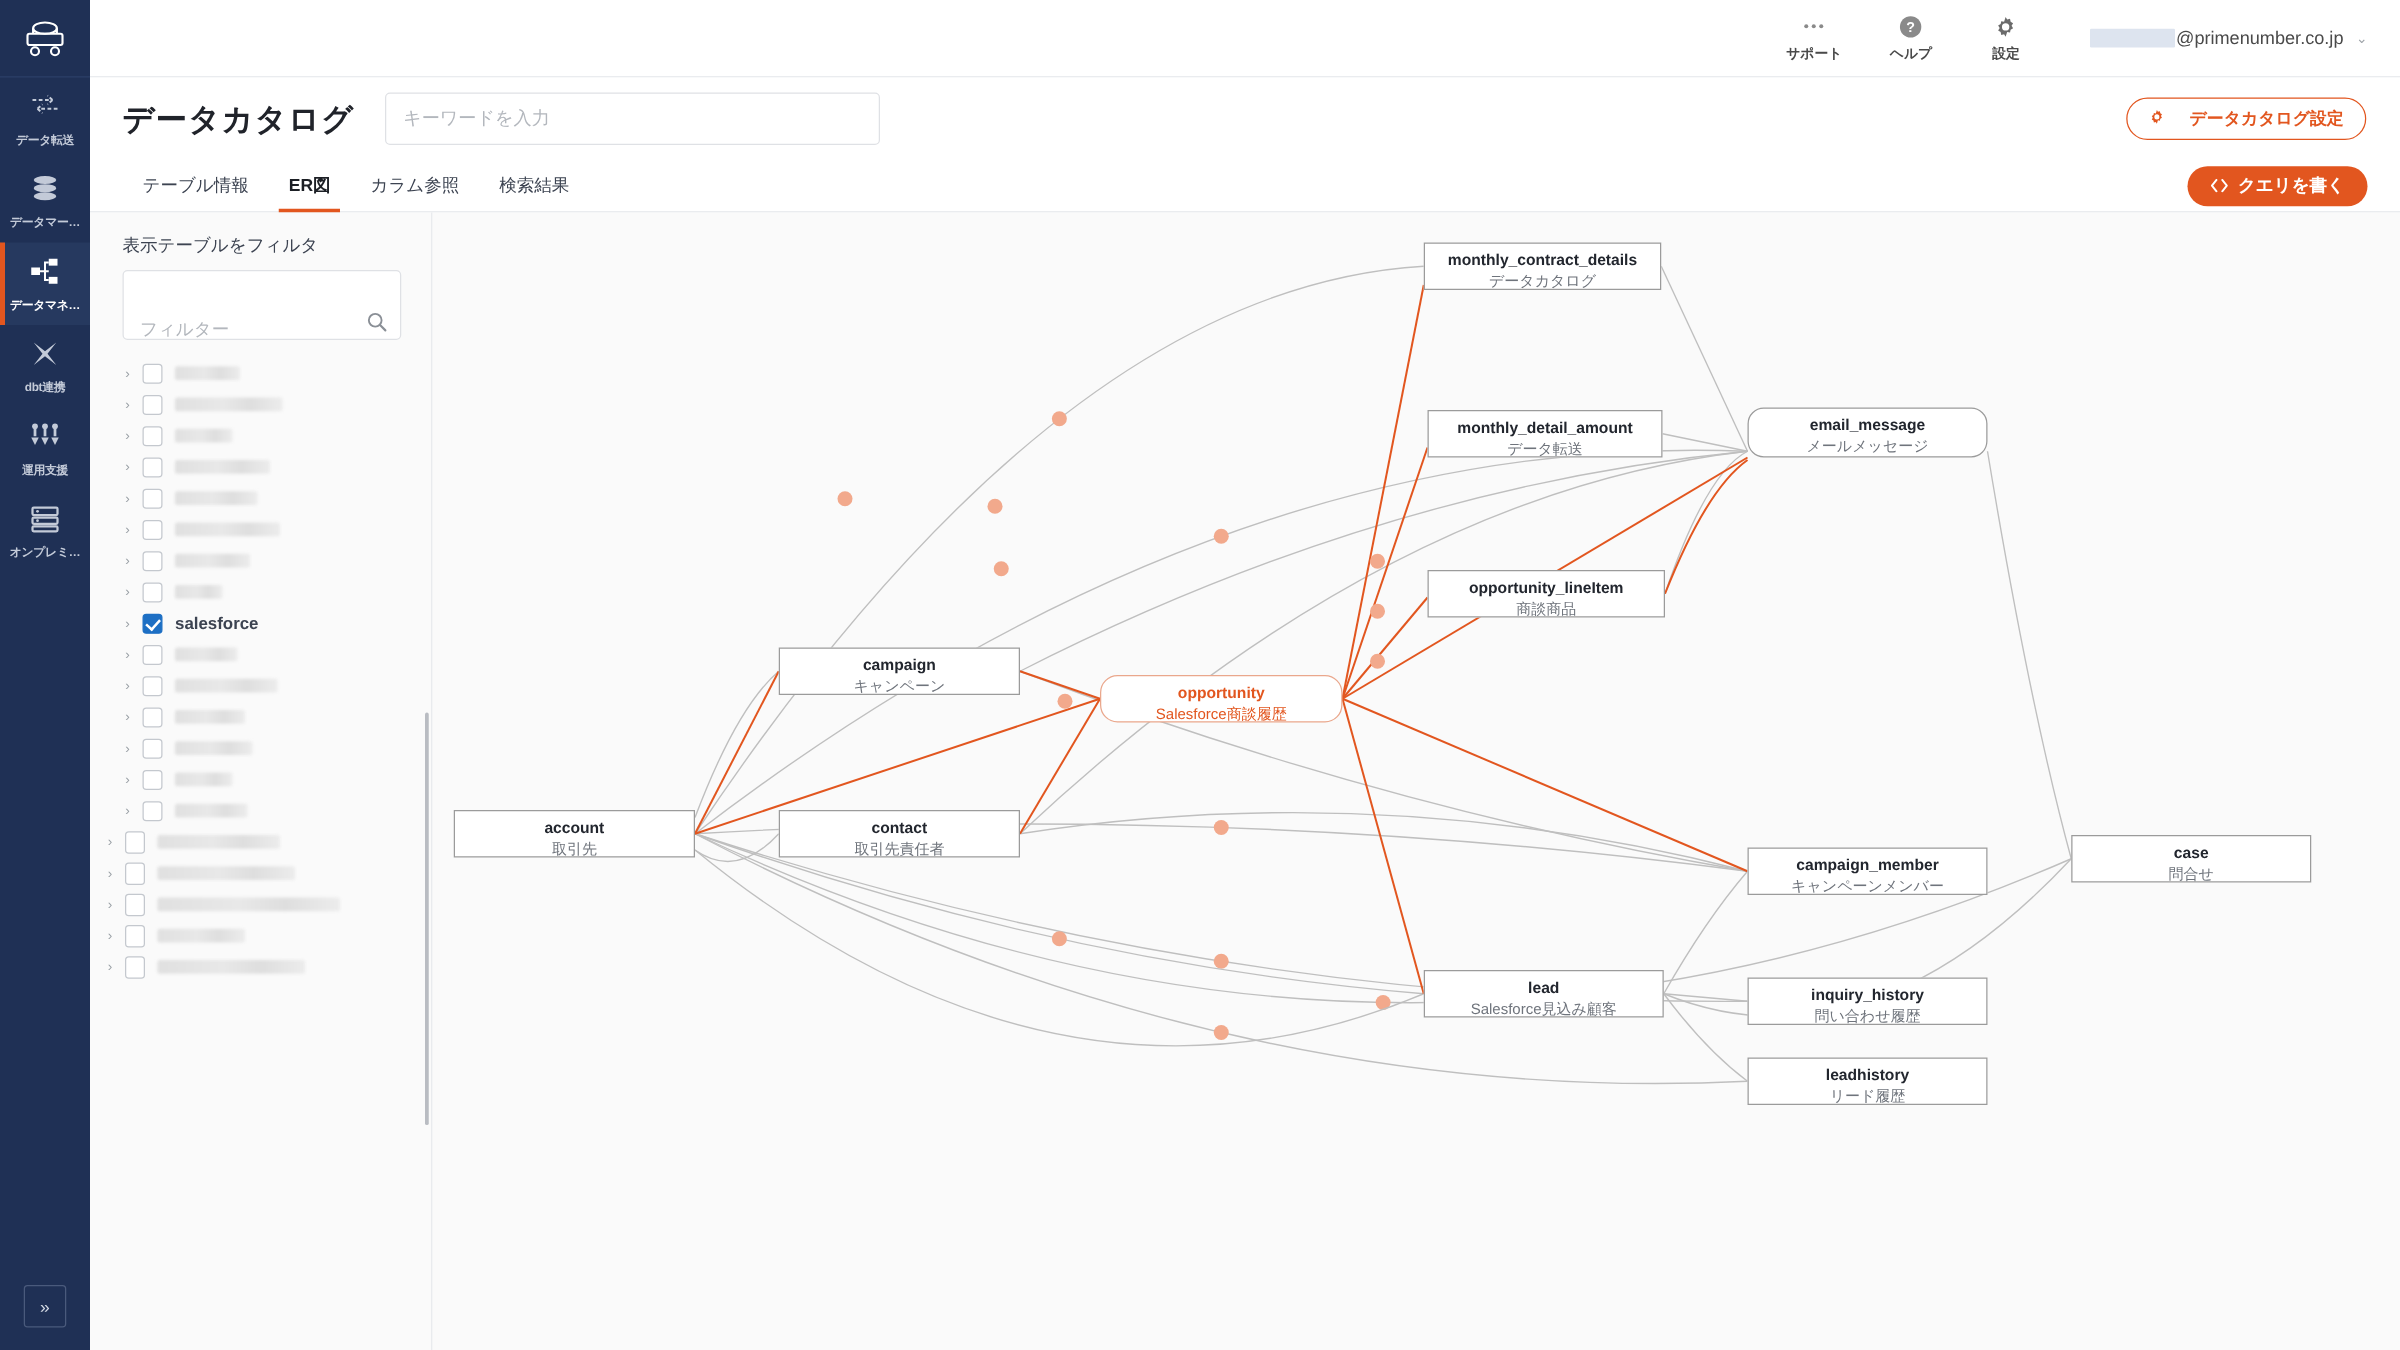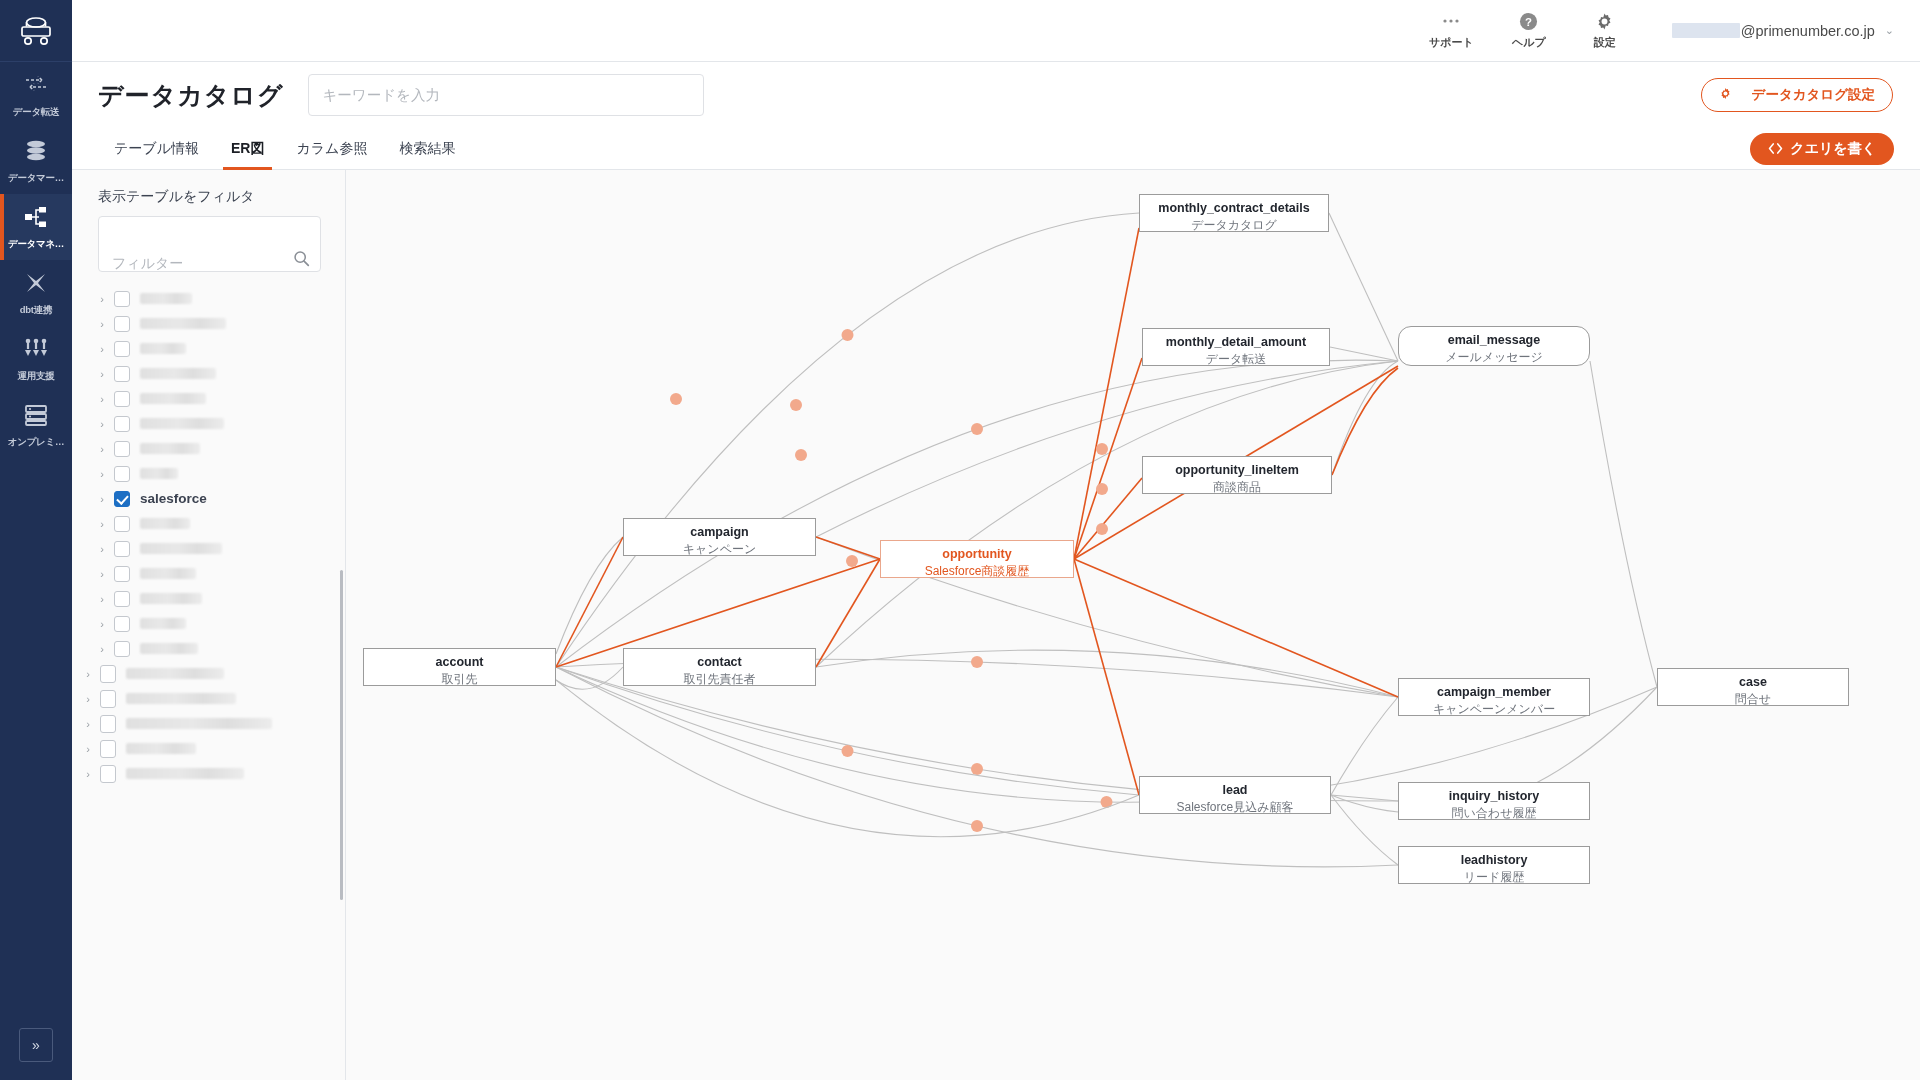--- a/index.html
+++ b/index.html
@@ -176,21 +176,21 @@
 
   
   .canvas { flex: 1; position: relative; background: #fafafa; overflow: hidden; }
   .canvas svg { position: absolute; left: 0; top: 0; }
   .node {
     position: absolute; background: #fff; border: 1px solid #9b9b9b;
     text-align: center; padding: 6px 8px 7px; box-sizing: border-box;
   }
   .node .nname { font-size: 12.5px; font-weight: bold; color: #22262e; line-height: 1.25; }
   .node .njp   { font-size: 12px; color: #6f747c; line-height: 1.3; margin-top: 1px; }
-  .node.hl { border-color: #eaa78c; }
+  .node.hl { border-color: #eaa78c; border-radius: 14px; }
   .node.hl .nname { color: #e2561f; }
   .node.hl .njp   { color: #e2561f; }
 </style>
 </head>
 <body>
 
 <div id="app">
 
   <div class="rail">
     <div class="rail-logo">

